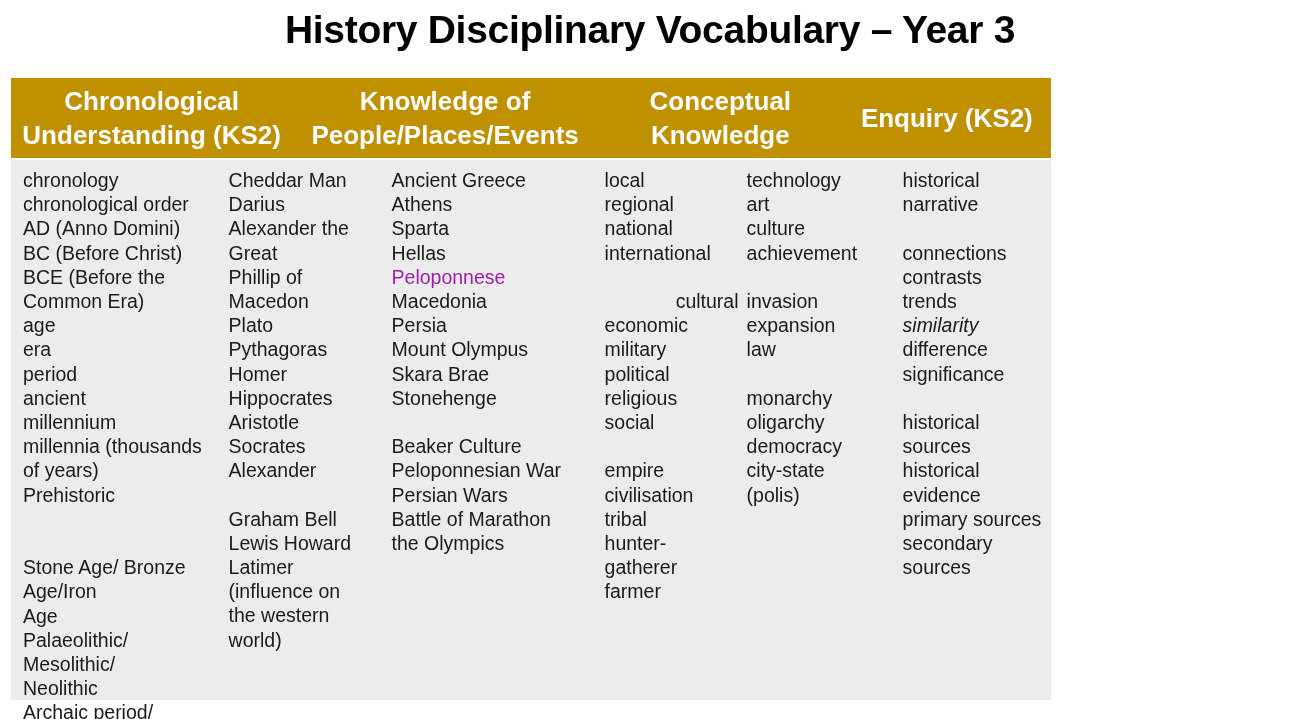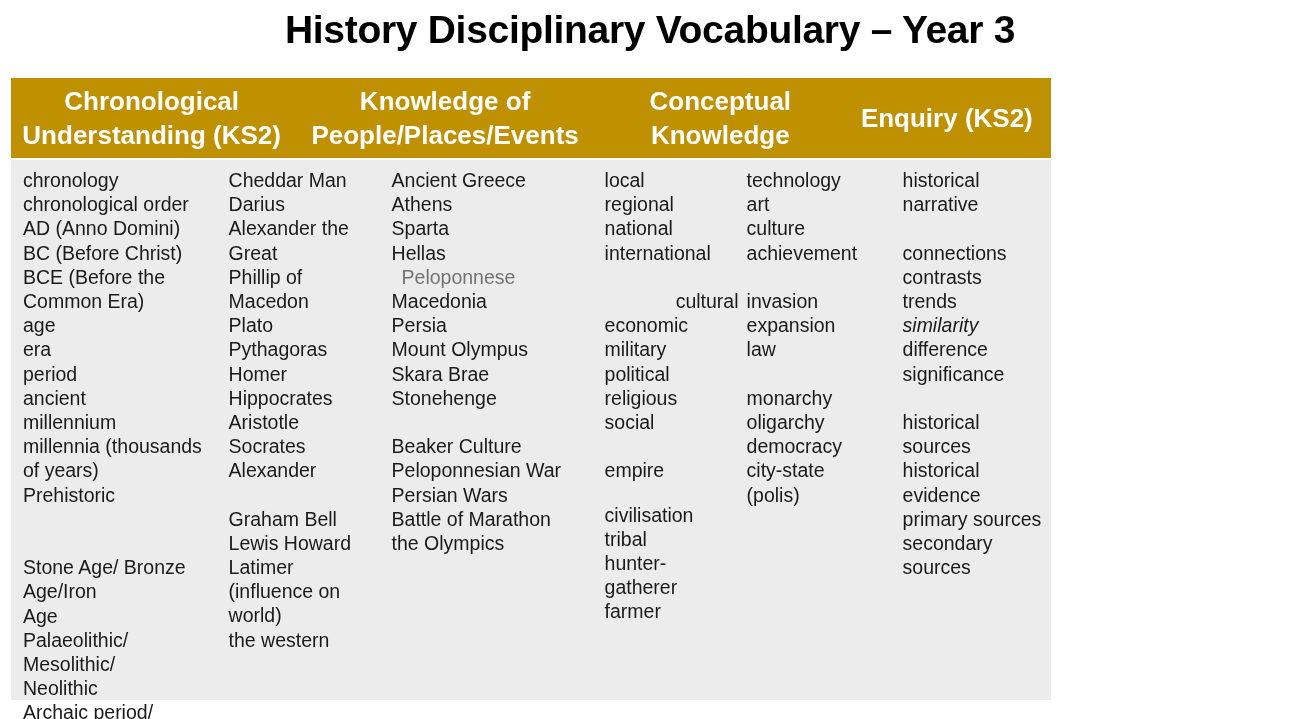--- a/index.html
+++ b/index.html
@@ -166,31 +166,31 @@
               <li class="word" style="color: rgb(26, 26, 26);">Pythagoras</li>
               <li class="word" style="color: rgb(26, 26, 26);">Homer</li>
               <li class="word" style="color: rgb(26, 26, 26);">Hippocrates</li>
               <li class="word" style="color: rgb(26, 26, 26);">Aristotle</li>
               <li class="word" style="color: rgb(26, 26, 26);">Socrates</li>
               <li class="word" style="color: rgb(26, 26, 26);">Alexander</li>
               <li class="word" style="color: rgb(26, 26, 26); margin-top: 24px;">Graham Bell</li>
               <li class="word" style="color: rgb(26, 26, 26);">Lewis Howard</li>
               <li class="word" style="color: rgb(26, 26, 26);">Latimer</li>
               <li class="word" style="color: rgb(26, 26, 26);">(influence on</li>
+              <li class="word" style="color: rgb(26, 26, 26);">the western</li>
               <li class="word" style="color: rgb(26, 26, 26);">world)</li>
-              <li class="word" style="color: rgb(26, 26, 26);">the western</li>
             </ul>
         </div>
         <div class="subcol sub-places">
           <ul class="word-list">
               <li class="word" style="color: rgb(26, 26, 26);">Ancient Greece</li>
               <li class="word" style="color: rgb(26, 26, 26);">Athens</li>
               <li class="word" style="color: rgb(26, 26, 26);">Sparta</li>
               <li class="word" style="color: rgb(26, 26, 26);">Hellas</li>
-              <li class="word" style="color: #737373; margin-left: 10px;">Peloponnese</li>
+              <li class="word" style="color: #a21caf;">Peloponnese</li>
               <li class="word" style="color: rgb(26, 26, 26);">Macedonia</li>
               <li class="word" style="color: rgb(26, 26, 26);">Persia</li>
               <li class="word" style="color: rgb(26, 26, 26);">Mount Olympus</li>
               <li class="word" style="color: rgb(26, 26, 26);">Skara Brae</li>
               <li class="word" style="color: rgb(26, 26, 26);">Stonehenge</li>
               <li class="word blank" style="color: rgb(26, 26, 26);"></li>
               <li class="word" style="color: rgb(26, 26, 26);">Beaker Culture</li>
               <li class="word" style="color: rgb(26, 26, 26);">Peloponnesian War</li>
               <li class="word" style="color: rgb(26, 26, 26);">Persian Wars</li>
               <li class="word" style="color: rgb(26, 26, 26);">Battle of Marathon</li>
@@ -208,21 +208,21 @@
               <li class="word" style="color: rgb(26, 26, 26);">international</li>
               <li class="word blank" style="color: rgb(26, 26, 26);"></li>
               <li class="word" style="color: rgb(26, 26, 26); text-align: right;">cultural</li>
               <li class="word" style="color: rgb(26, 26, 26);">economic</li>
               <li class="word" style="color: rgb(26, 26, 26);">military</li>
               <li class="word" style="color: rgb(26, 26, 26);">political</li>
               <li class="word" style="color: rgb(26, 26, 26);">religious</li>
               <li class="word" style="color: rgb(26, 26, 26);">social</li>
               <li class="word blank" style="color: rgb(26, 26, 26);"></li>
               <li class="word" style="color: rgb(26, 26, 26);">empire</li>
-              <li class="word" style="color: rgb(26, 26, 26); margin-top: 20px;">civilisation</li>
+              <li class="word" style="color: rgb(26, 26, 26);">civilisation</li>
               <li class="word" style="color: rgb(26, 26, 26);">tribal</li>
               <li class="word" style="color: rgb(26, 26, 26);">hunter-</li>
               <li class="word" style="color: rgb(26, 26, 26);">gatherer</li>
               <li class="word" style="color: rgb(26, 26, 26);">farmer</li>
             </ul>
         </div>
         <div class="subcol sub-ck-b">
           <ul class="word-list">
               <li class="word" style="color: rgb(26, 26, 26);">technology</li>
               <li class="word" style="color: rgb(26, 26, 26);">art</li>

